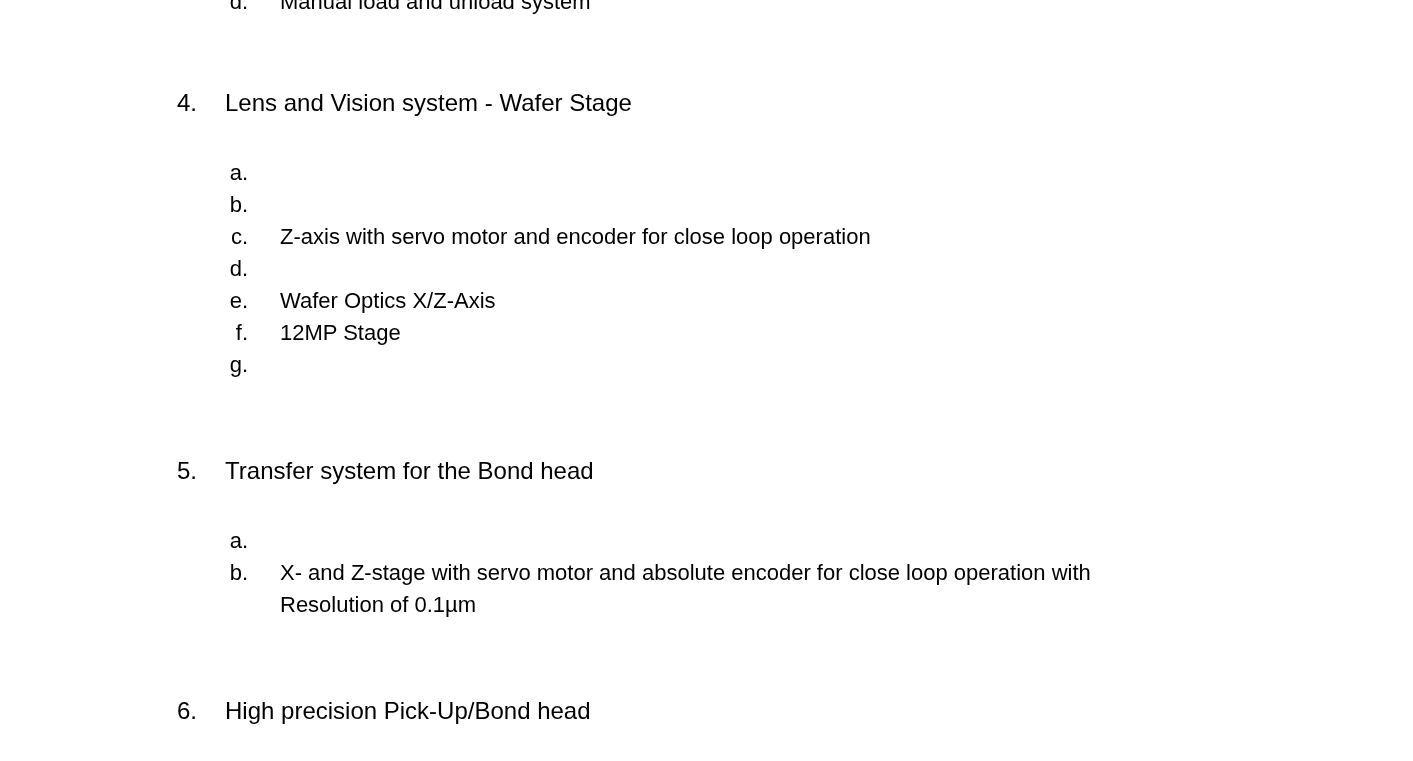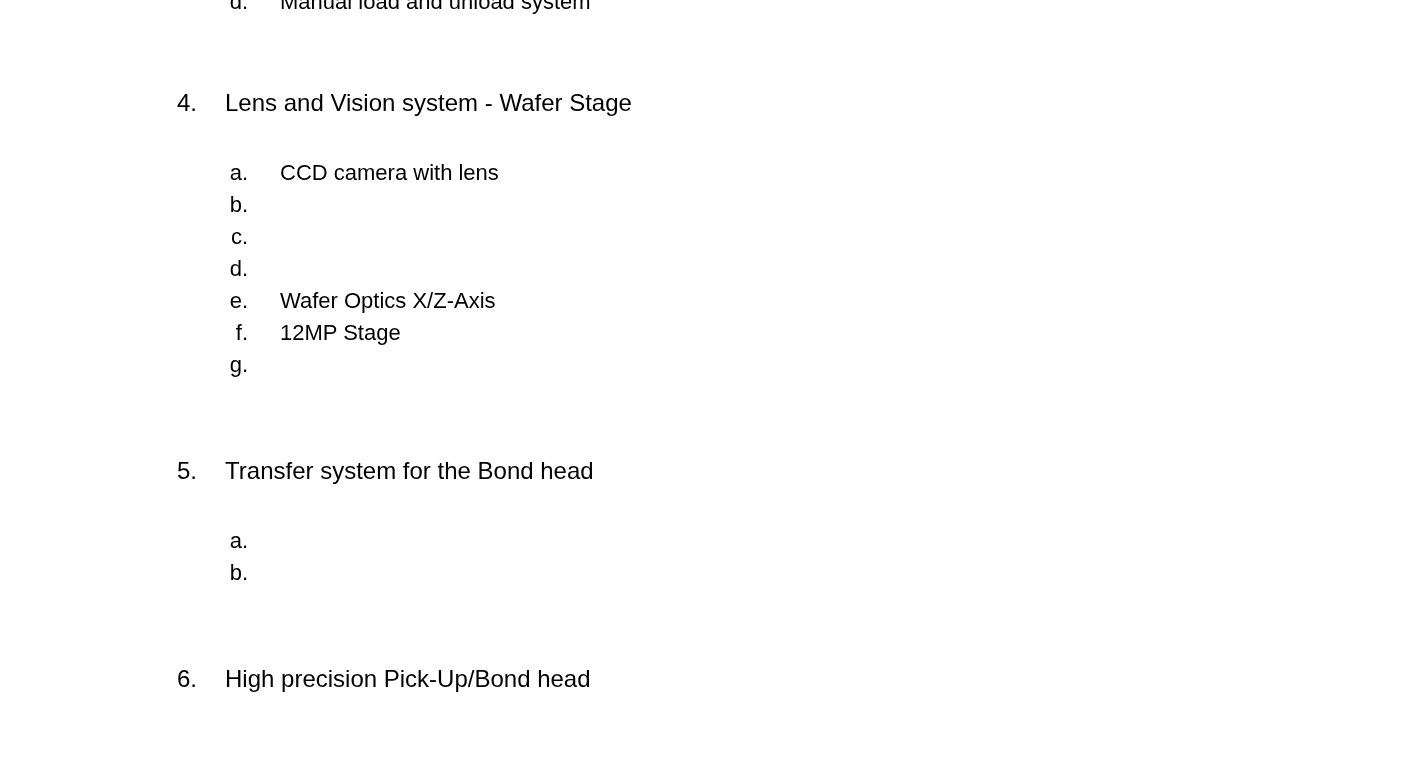--- a/index.html
+++ b/index.html
@@ -81,31 +81,31 @@
   </div>
 </div>
   <main id="sections" class="doc">
   <section class="section">
     <div class="heading">
       <span class="num">4.</span><span class="title">Lens and Vision system - Wafer Stage</span>
     </div>
     <div class="items">
   <div class="item">
     <span class="marker">a.</span>
-    <span class="lines">
-              <div class="line">CCD camera with lens</div>
-            </span>
   </div>
 
   <div class="item">
     <span class="marker">b.</span>
   </div>
 
   <div class="item">
     <span class="marker">c.</span>
+    <span class="lines">
+              <div class="line">Z-axis with servo motor and encoder for close loop operation</div>
+            </span>
   </div>
 
   <div class="item">
     <span class="marker">d.</span>
   </div>
 
   <div class="item">
     <span class="marker">e.</span>
     <span class="lines">
               <div class="line">Wafer Optics X/Z-Axis</div>
@@ -129,20 +129,24 @@
     <div class="heading">
       <span class="num">5.</span><span class="title">Transfer system for the Bond head</span>
     </div>
     <div class="items">
   <div class="item">
     <span class="marker">a.</span>
   </div>
 
   <div class="item">
     <span class="marker">b.</span>
+    <span class="lines">
+              <div class="line">X- and Z-stage with servo motor and absolute encoder for close loop operation with</div>
+              <div class="line">Resolution of 0.1µm</div>
+            </span>
   </div>
 </div>
   </section>
 
   <section class="section">
     <div class="heading">
       <span class="num">6.</span><span class="title">High precision Pick-Up/Bond head</span>
     </div>
 
   </section>

